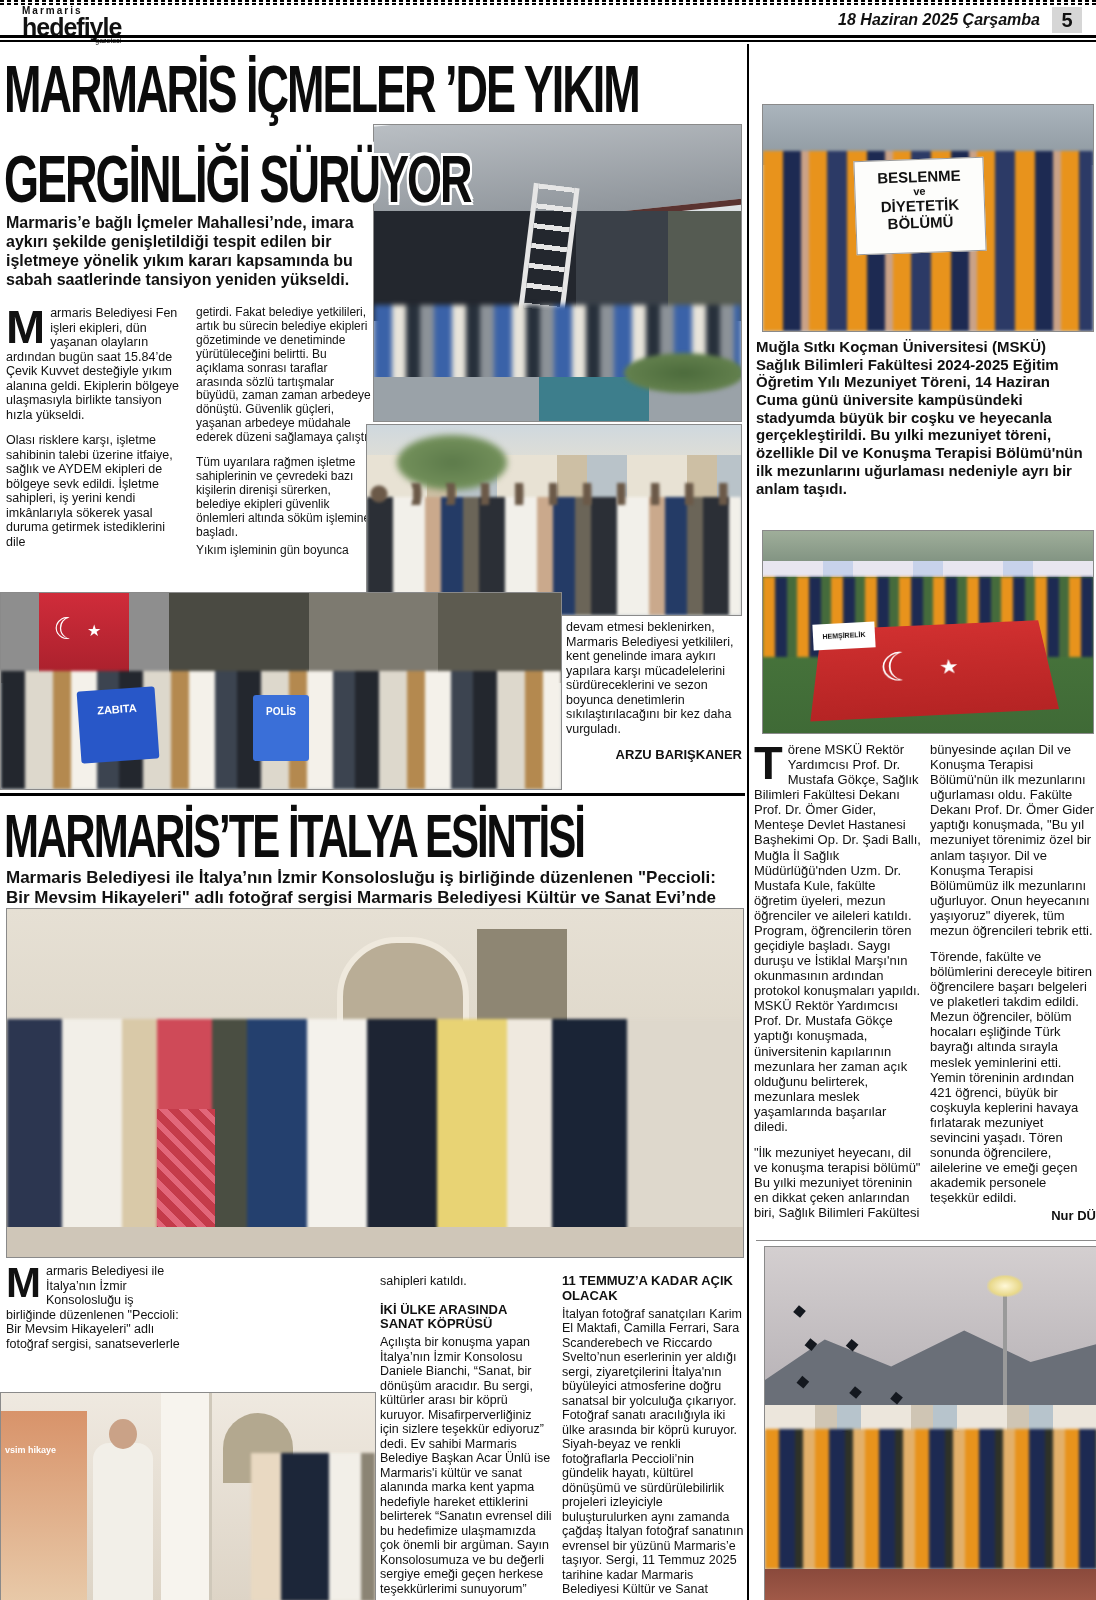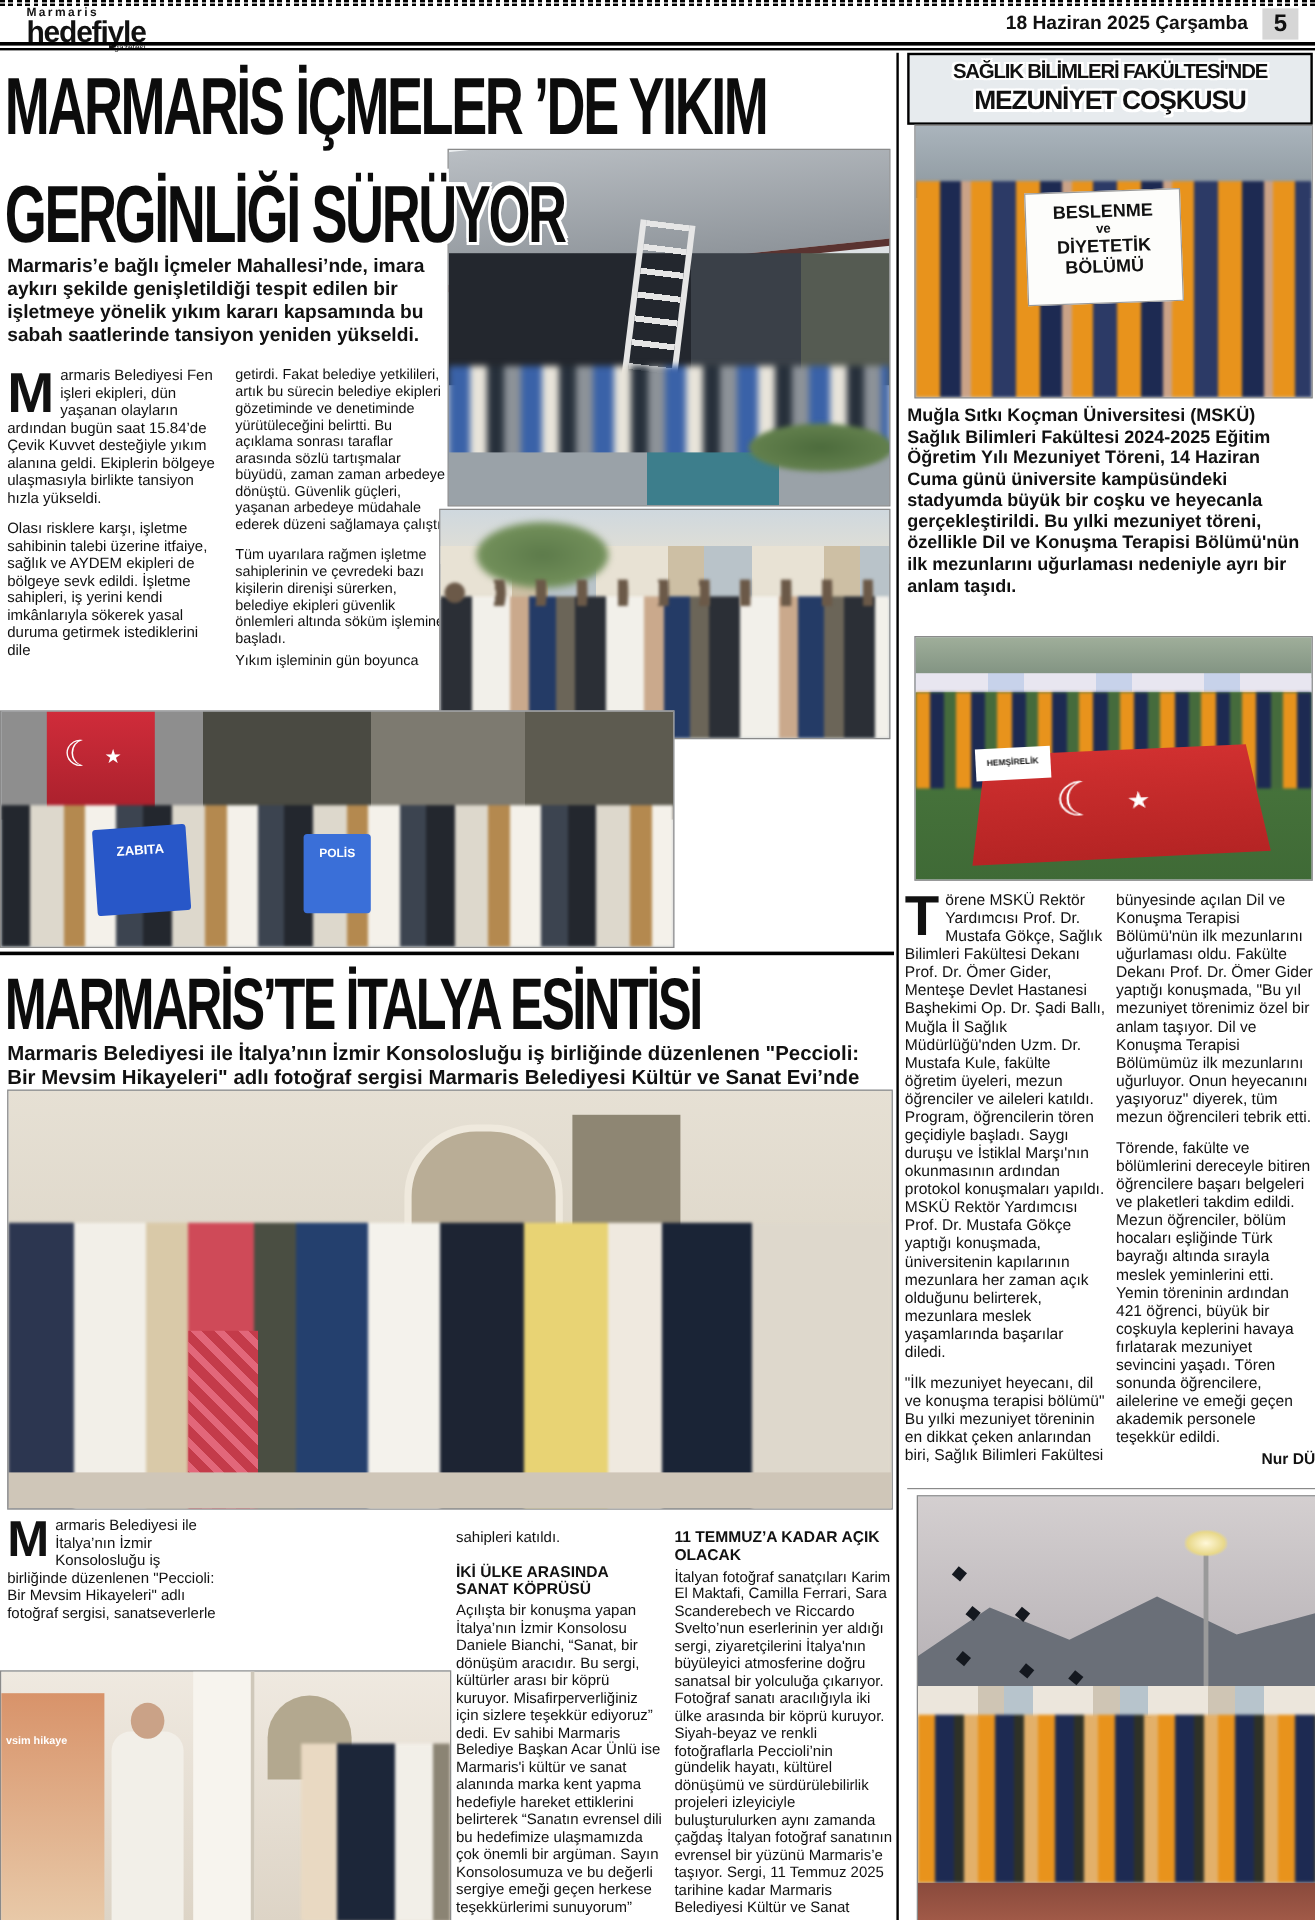--- a/index.html
+++ b/index.html
@@ -29,21 +29,21 @@
 
   <div class="abs" style="left:0;top:0;width:1096px;height:2px;background:repeating-linear-gradient(90deg,#000 0 4px,transparent 4px 7px);"></div>
   <div class="abs" style="left:0;top:3px;width:1096px;height:2px;background:repeating-linear-gradient(90deg,#000 0 4px,transparent 4px 7px);"></div>
 
   <div class="abs" style="left:22px;top:5px;">
     <div style="font-size:10px;font-weight:bold;letter-spacing:2px;">Marmaris</div>
     <div style="font-size:25px;font-weight:bold;letter-spacing:-1px;line-height:.9;">hedefiyle</div>
     <div style="font-size:7px;text-align:right;margin-top:-2px;">gazetesi</div>
   </div>
 
-  <div class="abs" style="right:56px;top:11px;font-size:16px;font-weight:bold;">18 Haziran 2025 Çarşamba</div>
+  <div class="abs" style="right:56px;top:11px;font-size:16px;font-weight:bold;font-style:italic;">18 Haziran 2025 Çarşamba</div>
   <div class="abs" style="right:14px;top:7px;width:30px;height:26px;background:#d6d6d6;text-align:center;
               font-size:20px;font-weight:bold;line-height:26px;">5</div>
 
   <div class="abs rule" style="left:0;top:35px;width:1096px;height:3px;"></div>
   <div class="abs rule" style="left:0;top:40px;width:1096px;height:2px;"></div>
 
   <div class="abs rule" style="left:747px;top:44px;width:2px;height:1556px;"></div>
 
   <div class="ph" style="left:373px;top:124px;width:367px;height:296px;">
     <div style="left:0;top:0;width:100%;height:40%;background:linear-gradient(#eceff1,#d7dcdf);"></div>
@@ -88,20 +88,24 @@
     <div style="left:38px;top:0;width:90px;height:86px;background:linear-gradient(#d02c3a,#a8202c);color:#fff;">
       <span style="left:14px;top:18px;font-size:30px;">☾</span>
       <span style="left:48px;top:28px;font-size:16px;">★</span>
     </div>
     <div class="blur1" style="left:0;top:78px;width:100%;height:118px;
          background:repeating-linear-gradient(90deg,#23272e 0 24px,#ddd8cc 24px 52px,#b4894f 52px 70px,#f4f1ea 70px 96px,#3c4450 96px 118px);"></div>
     <div class="vest" style="left:78px;top:96px;width:78px;height:72px;background:#2857c8;font-size:11px;line-height:40px;transform:rotate(-4deg);">ZABITA</div>
     <div class="vest" style="left:252px;top:102px;width:56px;height:66px;background:#3a6fd8;font-size:10px;line-height:34px;">POLİS</div>
   </div>
 
+  <div class="abs body" style="left:566px;top:620px;width:176px;height:168px;overflow:hidden;">
+    <p>devam etmesi beklenirken, Marmaris Belediyesi yetkilileri, kent genelinde imara aykırı yapılara karşı mücadelelerini sürdüreceklerini ve sezon boyunca denetimlerin sıkılaştırılacağını bir kez daha vurguladı.</p>
+    <div class="byline">ARZU BARIŞKANER</div>
+  </div>
 
   <div class="abs rule" style="left:0;top:793px;width:745px;height:3px;"></div>
 
   <div class="abs hl" style="left:4px;top:802px;font-size:42px;transform:scaleY(1.45);">MARMARİS’TE İTALYA ESİNTİSİ</div>
   <div class="abs lead" style="left:6px;top:868px;width:738px;font-size:17px;line-height:1.15;">Marmaris Belediyesi ile İtalya’nın İzmir Konsolosluğu iş birliğinde düzenlenen "Peccioli: Bir Mevsim Hikayeleri" adlı fotoğraf sergisi Marmaris Belediyesi Kültür ve Sanat Evi’nde açıldı.</div>
 
   <div class="ph" style="left:6px;top:908px;width:736px;height:348px;">
     <div style="left:0;top:0;width:100%;height:100%;background:linear-gradient(#e6e0d4,#d4ccbc);"></div>
     <div style="left:330px;top:28px;width:120px;height:120px;border-radius:60px 60px 0 0;background:#b9ad96;border:6px solid #efe9dd;"></div>
     <div style="left:470px;top:20px;width:90px;height:160px;background:#8e8673;"></div>
@@ -131,24 +135,20 @@
       <span style="left:4px;top:34px;">vsim hikaye</span>
     </div>
     <div style="left:160px;top:0;width:48px;height:100%;background:#f7f4ee;border-right:3px solid #cfc8ba;"></div>
     <div style="left:92px;top:50px;width:60px;height:158px;border-radius:16px 16px 0 0;background:#f2efe8;"></div>
     <div style="left:108px;top:26px;width:28px;height:30px;border-radius:50%;background:#caa287;"></div>
     <div style="left:222px;top:20px;width:70px;height:70px;border-radius:38px 38px 0 0;background:#b3a88f;"></div>
     <div class="blur1" style="left:250px;top:60px;width:124px;height:148px;
          background:linear-gradient(90deg,#e9d9c2 0 30px,#1c2639 30px 78px,#f2efe8 78px 110px,#8b8474 110px);"></div>
   </div>
 
-  <div class="abs" style="left:756px;top:44px;width:334px;height:56px;border:2px solid #000;background:#e7ebee;text-align:center;">
-    <div class="outline" style="font-size:17px;font-weight:bold;letter-spacing:-1px;margin-top:4px;">SAĞLIK BİLİMLERİ FAKÜLTESİ'NDE</div>
-    <div class="outline" style="font-size:22px;font-weight:bold;letter-spacing:-1px;margin-top:1px;">MEZUNİYET COŞKUSU</div>
-  </div>
 
   <div class="ph" style="left:762px;top:104px;width:330px;height:226px;">
     <div style="left:0;top:0;width:100%;height:60px;background:linear-gradient(#aab4bc,#8c979e);"></div>
     <div class="blur1" style="left:0;top:46px;width:100%;height:180px;
          background:repeating-linear-gradient(90deg,#e8931c 0 20px,#1d2a52 20px 38px,#caa287 38px 46px,#e8931c 46px 64px,#2c3a66 64px 84px);"></div>
     <div style="left:92px;top:54px;width:128px;height:92px;background:#fdfdfb;border:1px solid #999;transform:rotate(-2deg);
                 text-align:center;font-weight:bold;color:#111;">
       <div style="position:static;font-size:15px;margin-top:8px;">BESLENME</div>
       <div style="position:static;font-size:11px;">ve</div>
       <div style="position:static;font-size:15px;">DİYETETİK</div>

